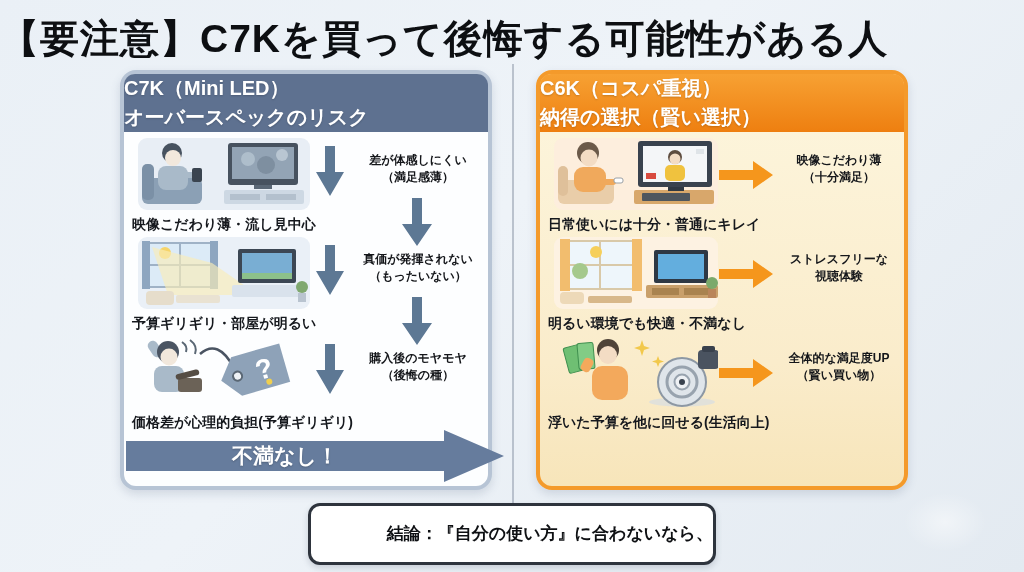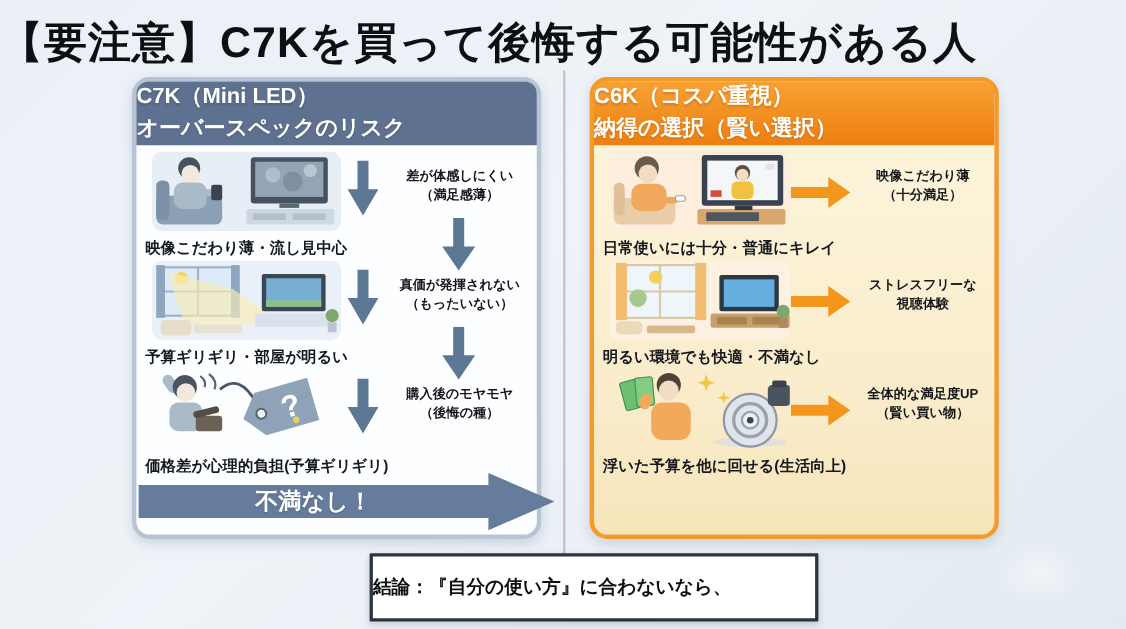--- a/index.html
+++ b/index.html
@@ -30,23 +30,23 @@
     color:#14161a;line-height:1.4;white-space:nowrap;}
   .connector{position:absolute;left:276px;}
   .connector.c1{top:66px;}
   .connector.c2{top:165px;}
   .banner{position:absolute;left:2px;bottom:4px;width:392px;height:52px;}
   .banner svg{position:absolute;left:0;top:0;overflow:visible;}
   .banner-label{position:absolute;left:0;top:0;width:318px;height:52px;display:flex;
     align-items:center;justify-content:center;color:#fff;font-weight:bold;font-size:21px;
     text-shadow:0 1px 2px rgba(0,0,0,.22);}
   .conclusion{position:absolute;left:308px;top:503px;width:402px;height:56px;background:#fff;
-    border:3px solid #2e343d;border-radius:1px;display:flex;flex-direction:column;
-    justify-content:center;align-items:flex-start;font-size:17px;font-weight:bold;color:#0e1013;
-    line-height:1.55;box-shadow:0 3px 6px rgba(60,70,90,.2);white-space:nowrap;margin-left:28px;}
+    border:3px solid #2e343d;border-radius:12px;display:flex;flex-direction:column;
+    justify-content:center;align-items:flex-end;font-size:17px;font-weight:bold;color:#0e1013;
+    line-height:1.55;box-shadow:0 3px 6px rgba(60,70,90,.2);white-space:nowrap;}
   .glare{position:absolute;right:34px;bottom:18px;width:90px;height:64px;border-radius:50%;
     background:radial-gradient(ellipse at center,rgba(255,255,255,.85),rgba(255,255,255,0) 65%);opacity:.55;}
 </style>
 </head>
 <body>
 
 <div class="stage">
 
   <div class="title">【要注意】C7Kを買って後悔する可能性がある人</div>
   <div class="divider"></div>

